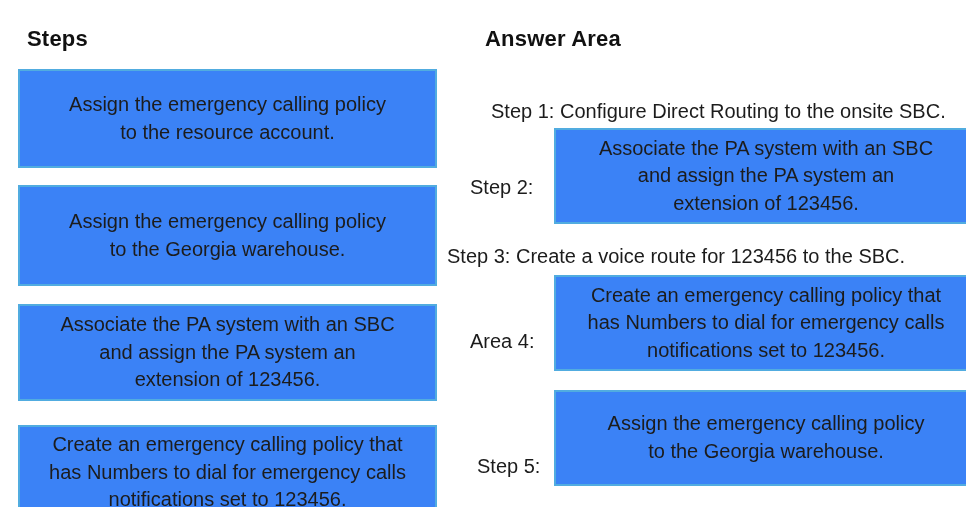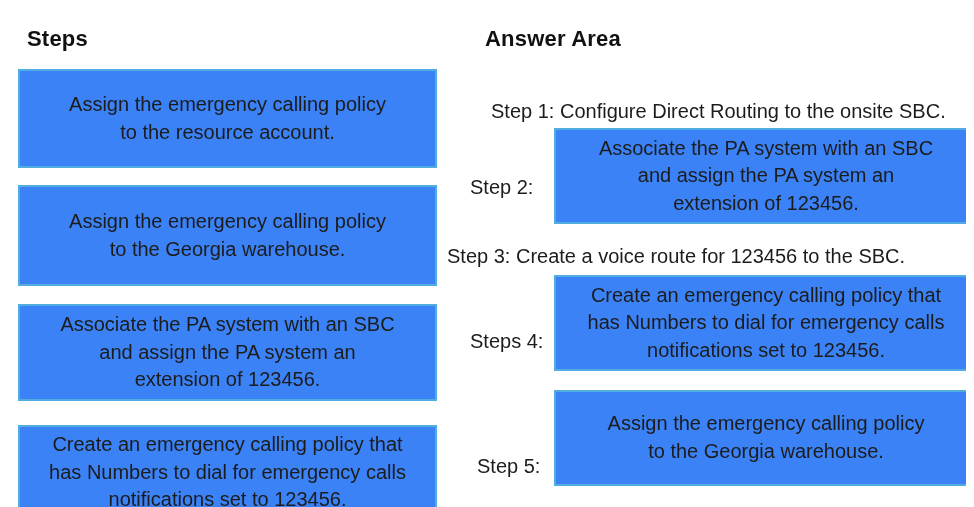--- a/index.html
+++ b/index.html
@@ -105,21 +105,21 @@
 
   <div class="step-label label-step-2">Step 2:</div>
   <div class="item-box box-ans-2">
     <span class="box-text">Associate the PA system with an SBC
 and assign the PA system an
 extension of 123456.</span>
   </div>
 
   <div class="step-line line-step-3">Step 3: Create a voice route for 123456 to the SBC.</div>
 
-  <div class="step-label label-step-4">Steps 4:</div>
+  <div class="step-label label-step-4">Area 4:</div>
   <div class="item-box box-ans-4">
     <span class="box-text">Create an emergency calling policy that
 has Numbers to dial for emergency calls
 notifications set to 123456.</span>
   </div>
 
   <div class="step-label label-step-5">Step 5:</div>
   <div class="item-box box-ans-5">
     <span class="box-text">Assign the emergency calling policy
 to the Georgia warehouse.</span>

